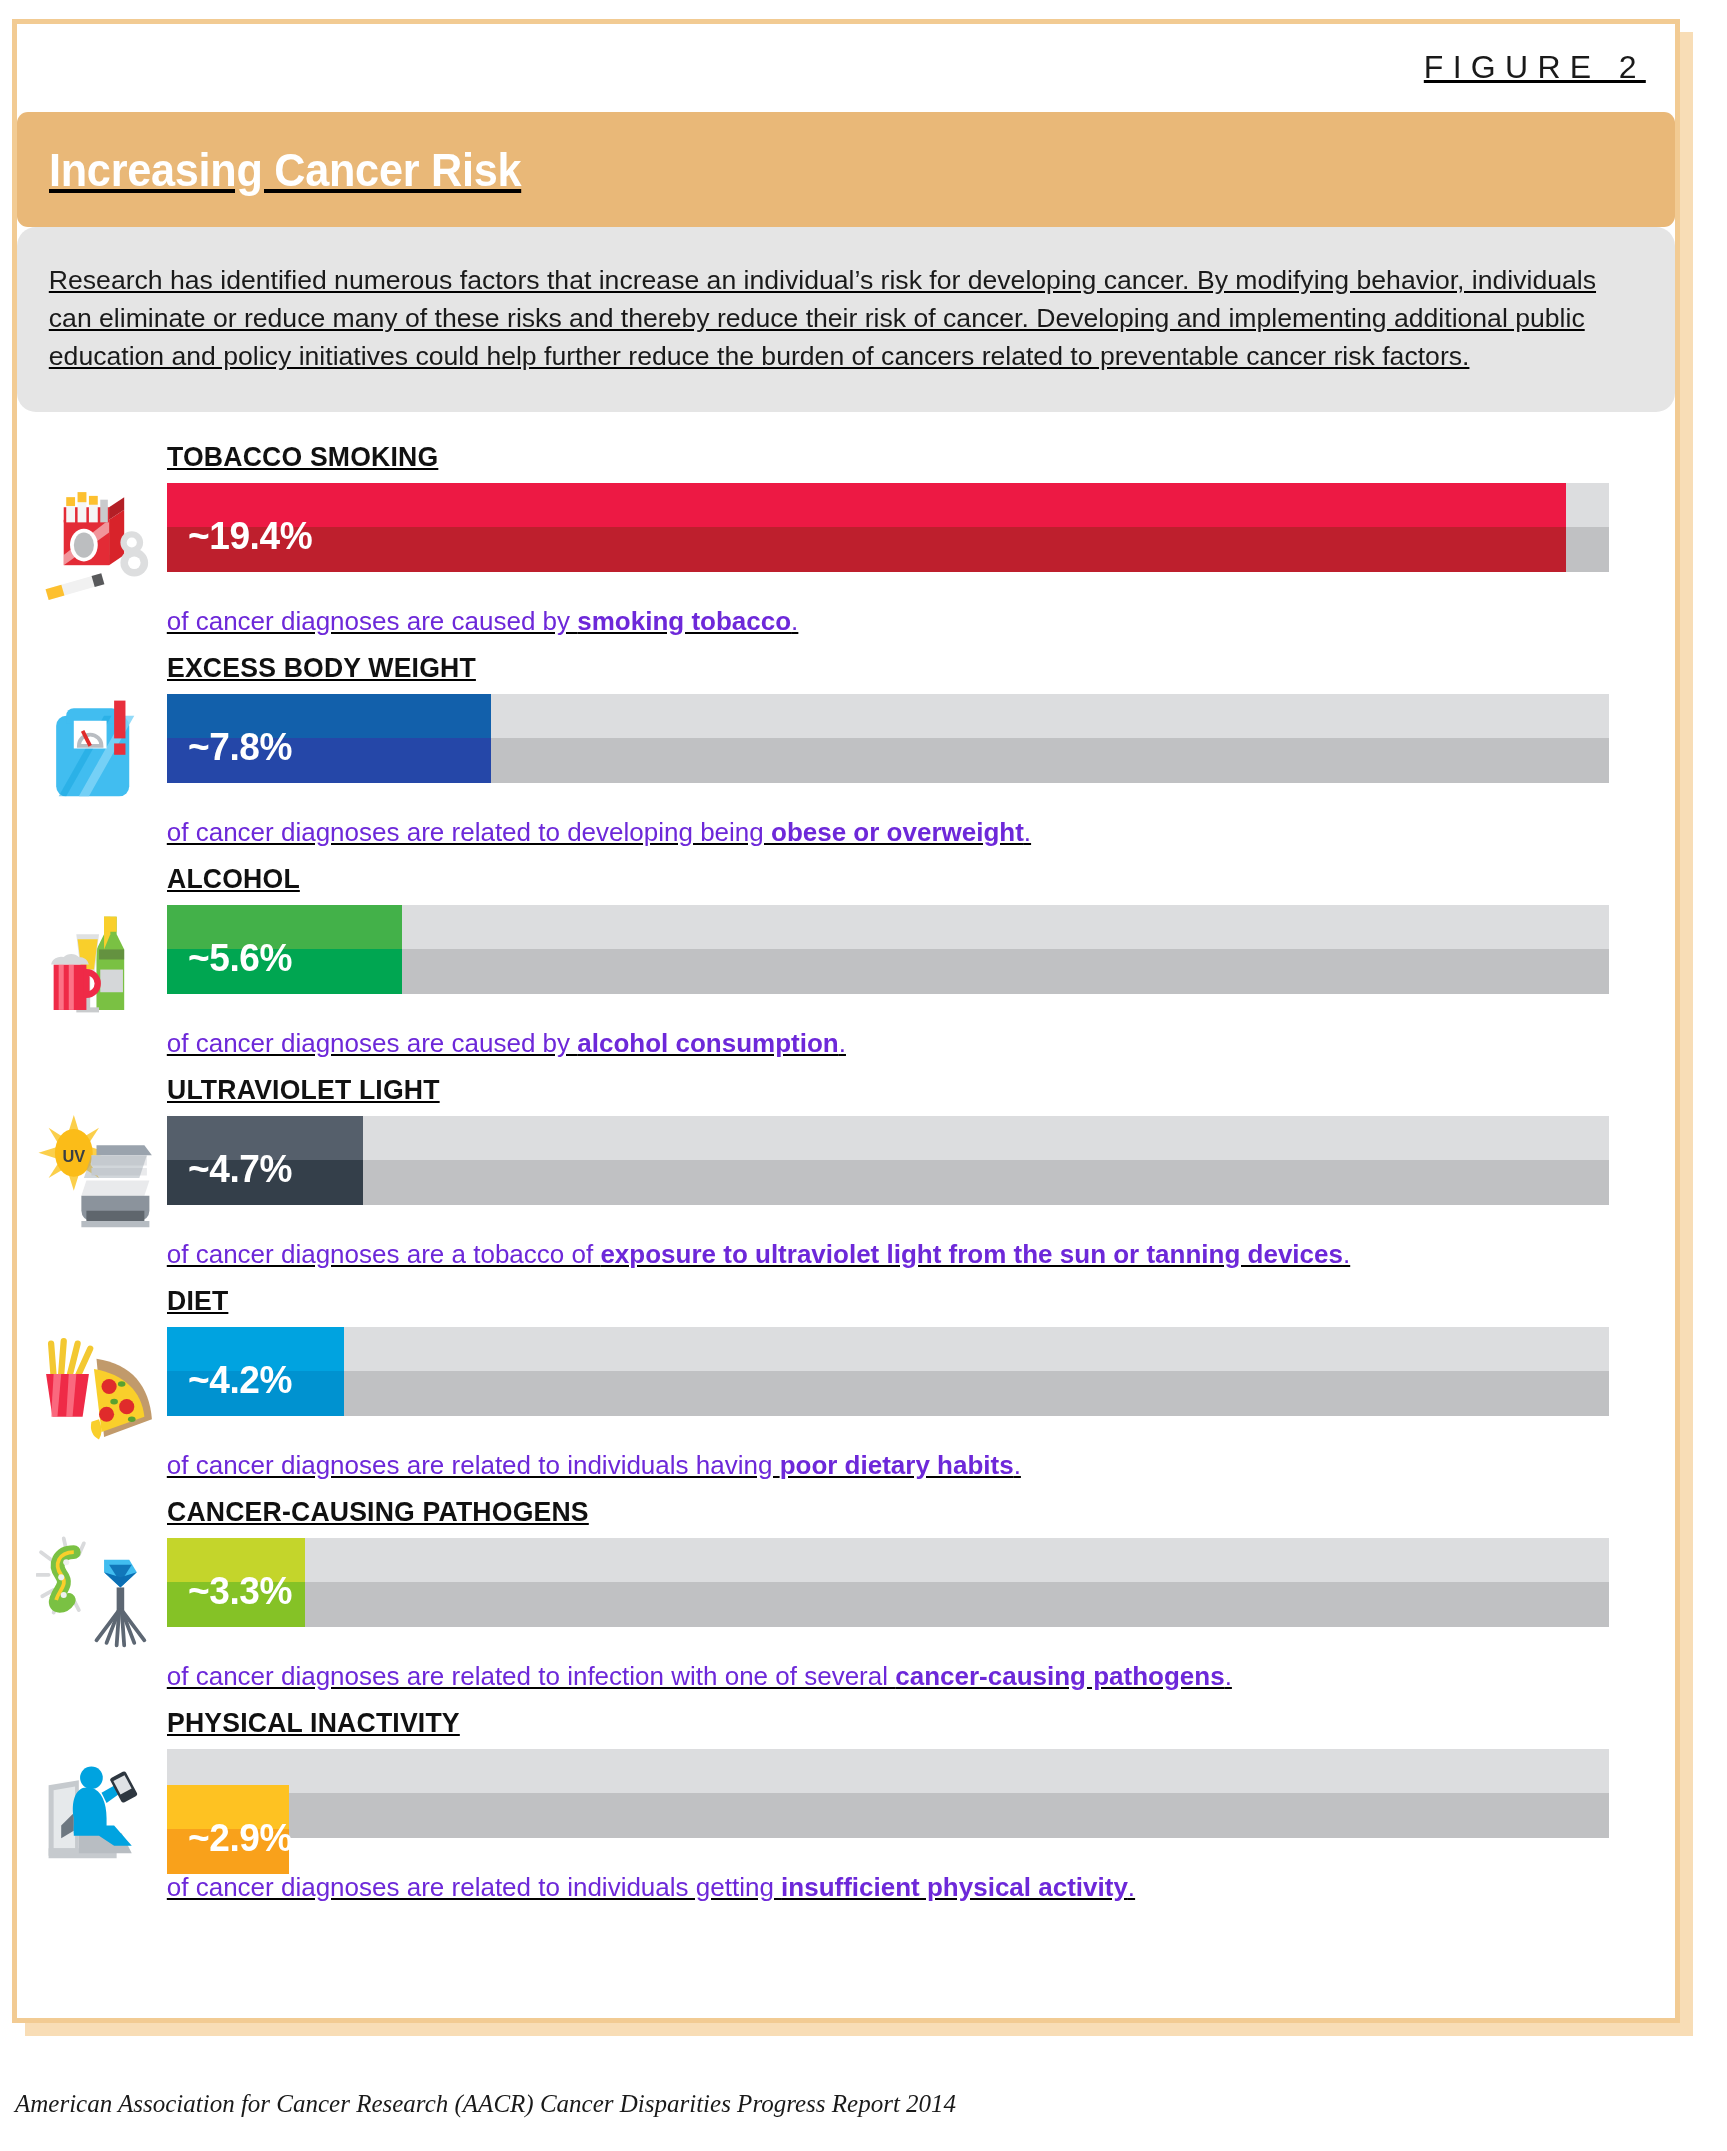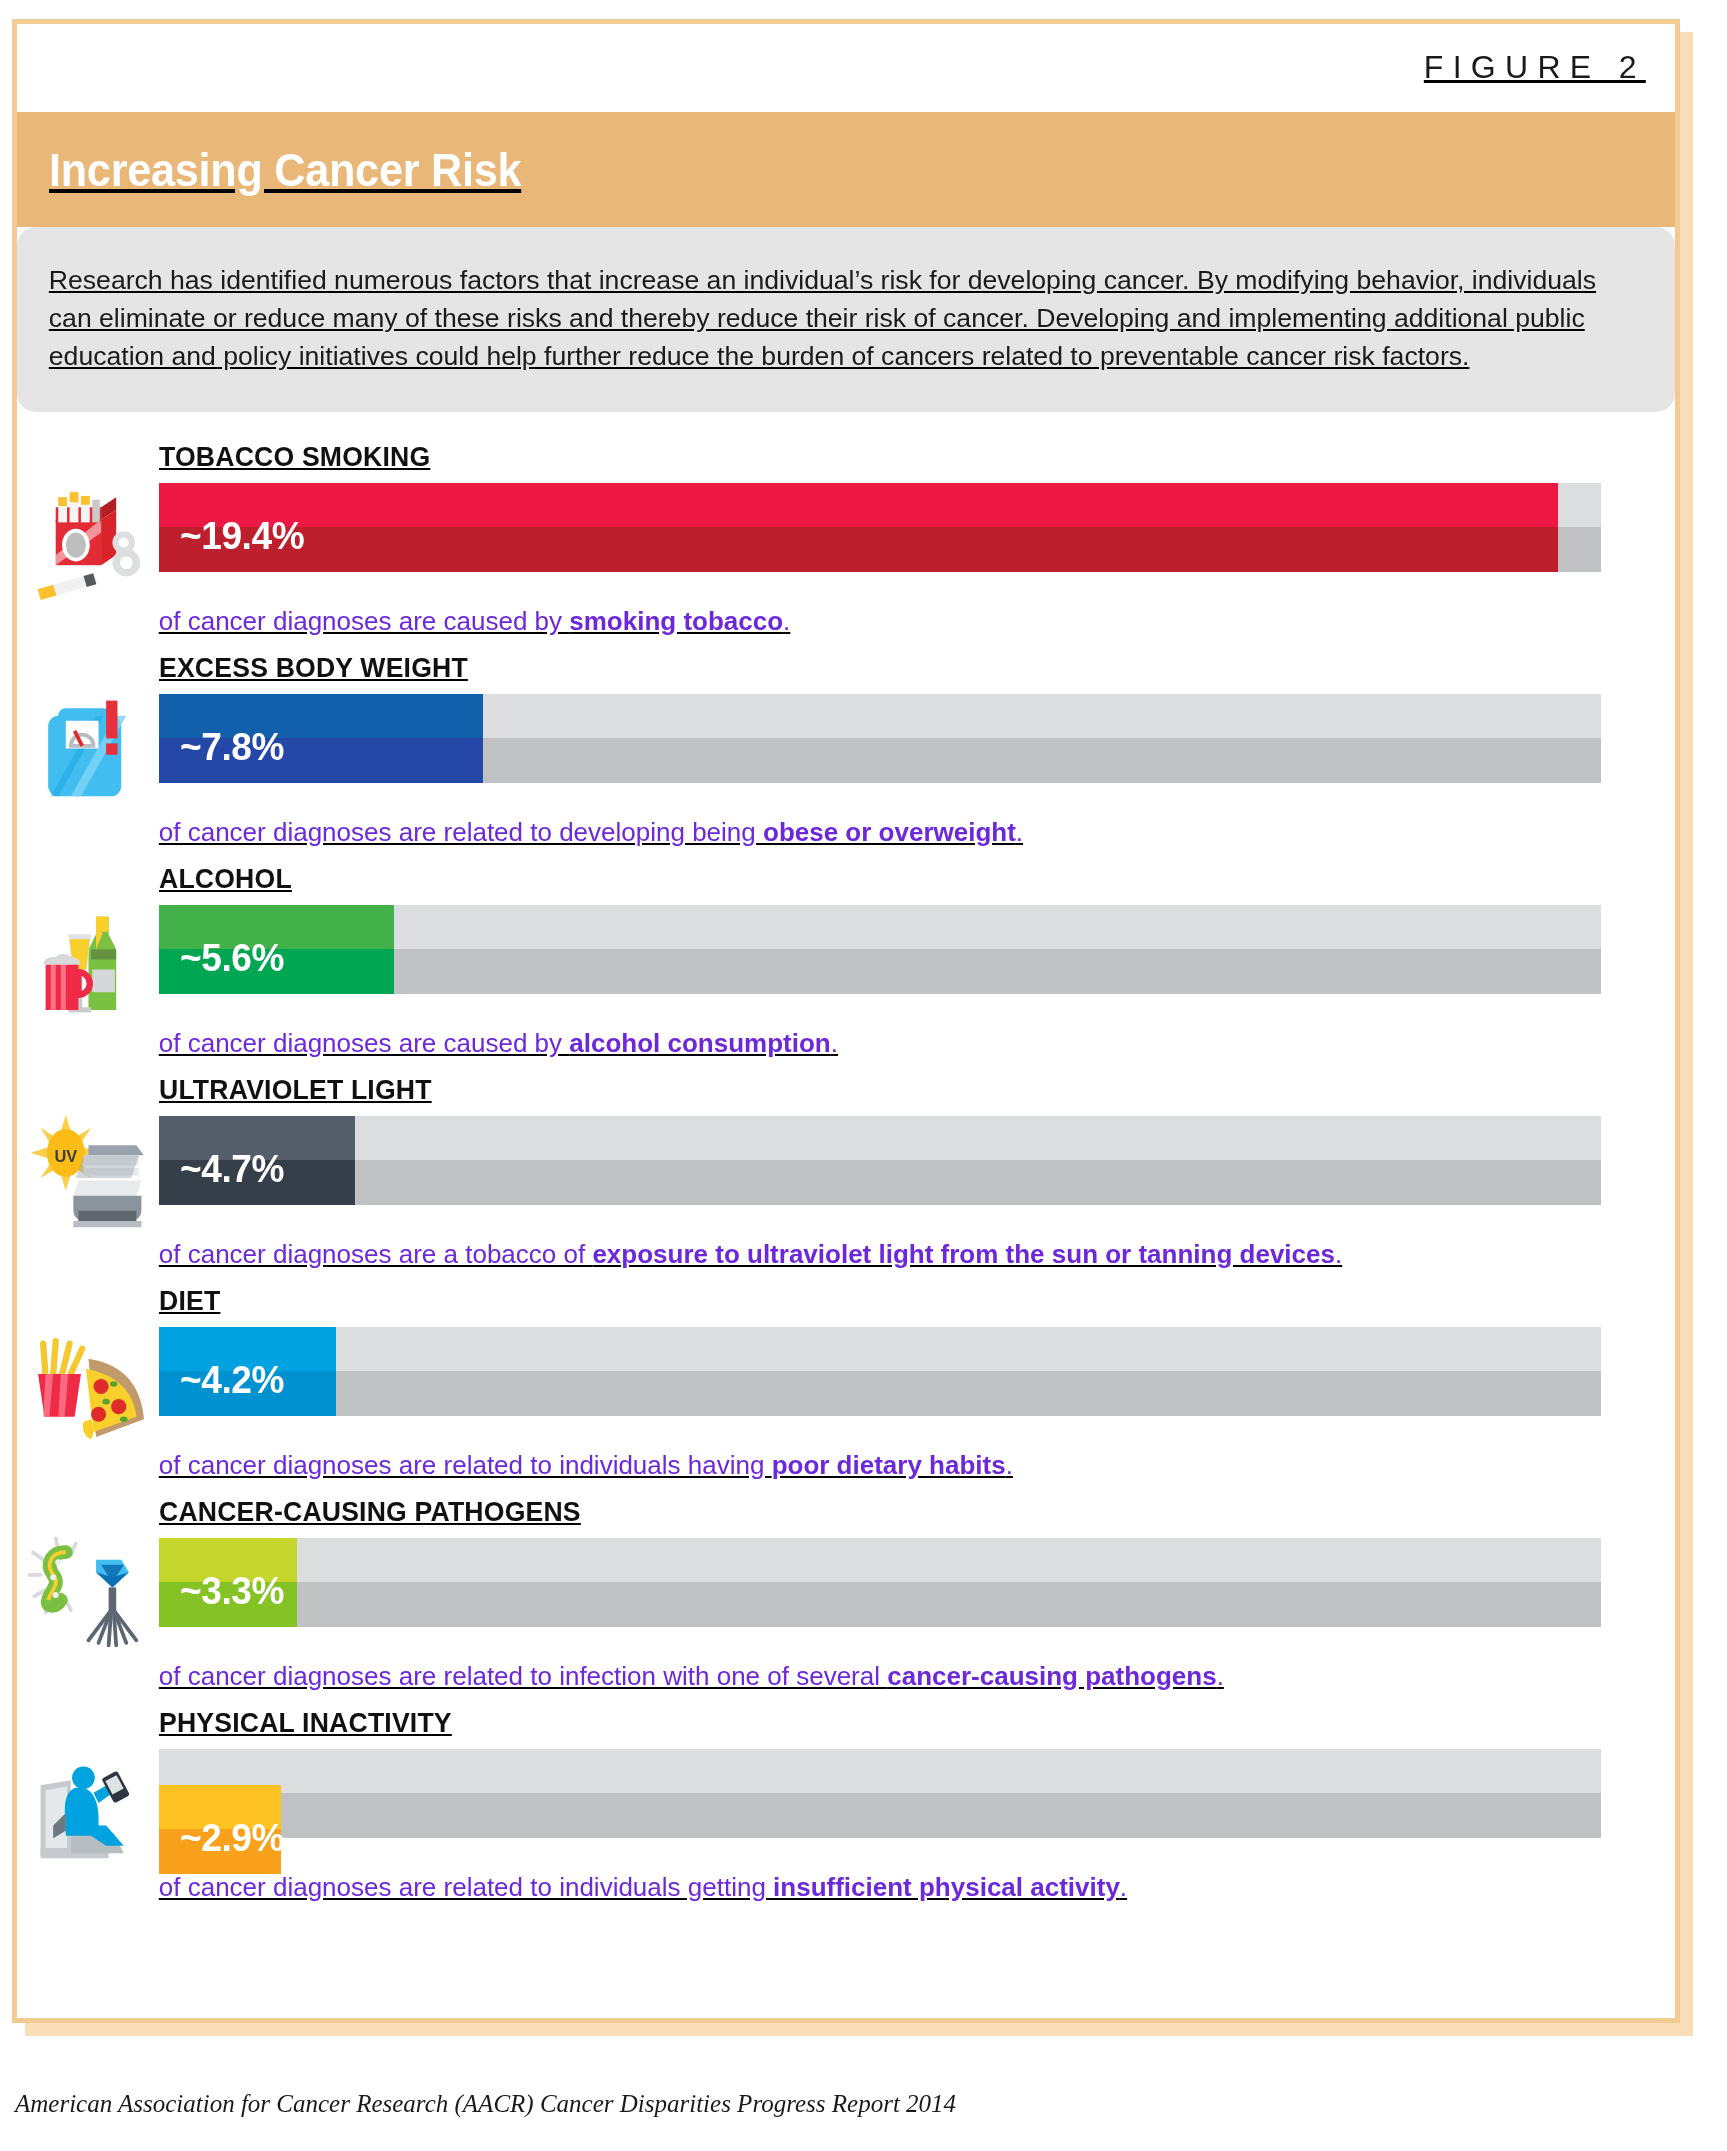--- a/index.html
+++ b/index.html
@@ -33,42 +33,42 @@
     padding-right:29px; flex:0 0 auto;
   }
   #figure-number {
     font-size:32px; font-weight:300; letter-spacing:9.3px;
     color:#1a1a1a;
   }
 
   
   #title-band {
     background:#e9b878; height:115px; flex:0 0 auto;
-    display:flex; align-items:center; padding-left:32px;
+    display:flex; align-items:center; padding-left:32px;border-radius:11px;
   }
   #figure-title {
     color:#ffffff; font-size:47px; font-weight:bold;
     letter-spacing:-0.3px;
     transform:scaleX(0.92); transform-origin:left center;
   }
 
   
   #intro-band {
     background:#e5e5e5; flex:0 0 auto;
     padding:34px 35px 37px 32px;
     border-radius:19px;
   }
   #intro-text {
     font-size:26.6px; line-height:1.44; color:#1a1a1a;
   }
 
   
   #bars-region {
     background:#ffffff; flex:1 1 auto;
-    padding:22px 0 0 0;
+    padding:22px 0 0 8px;
     position:relative;
   }
 
   .risk-row {
     position:relative;
     height:211px;
     padding-left:142px;
   }
   .risk-row.last { height:226px; }
 

